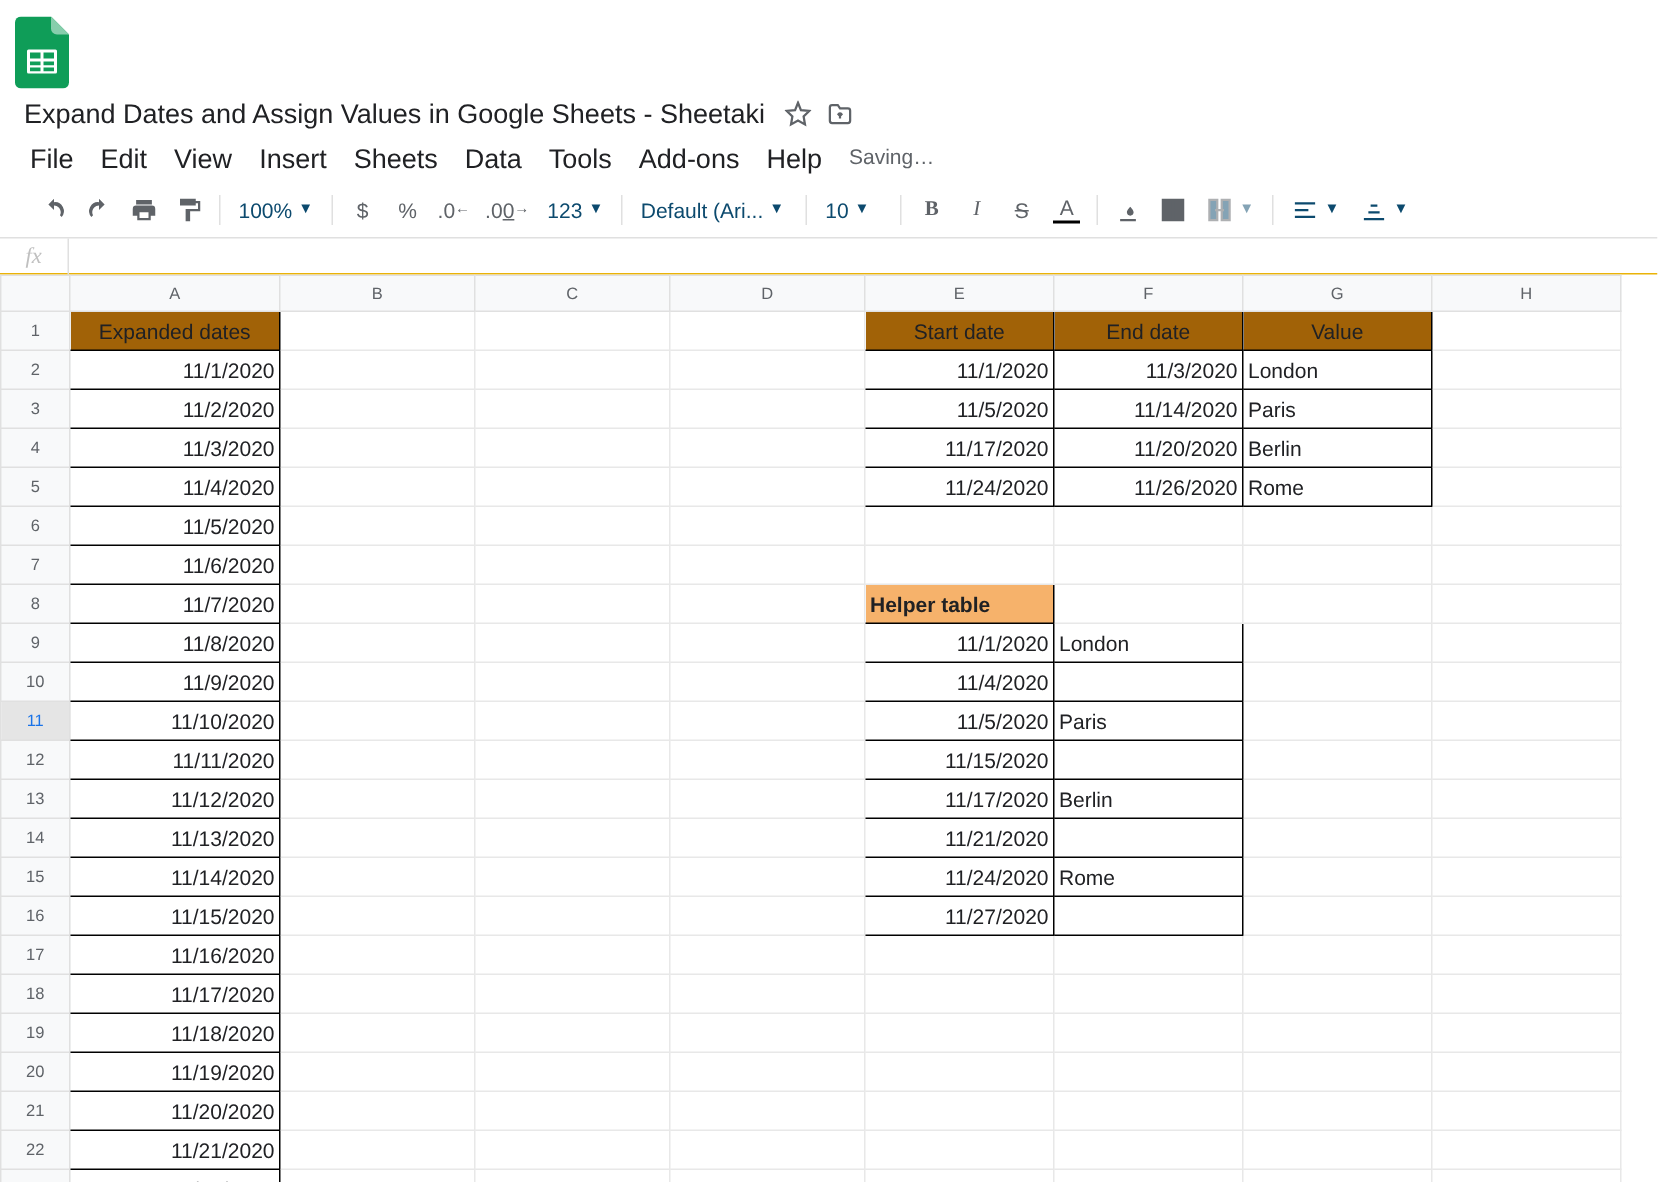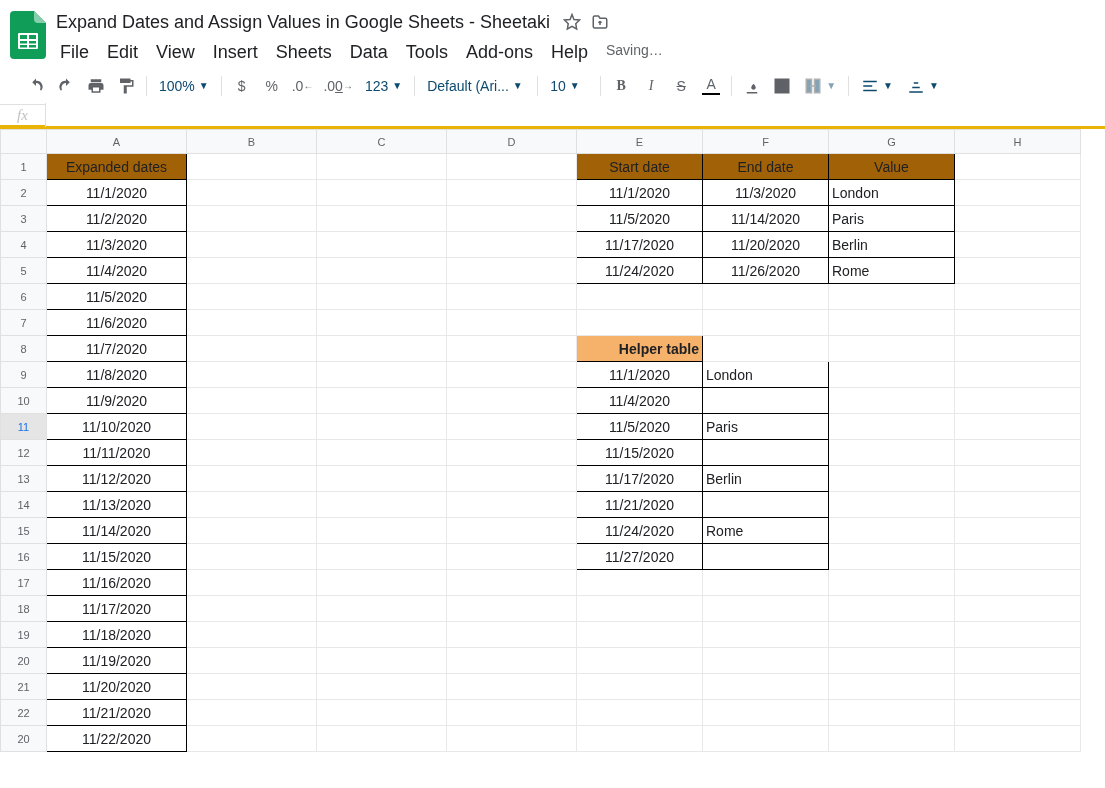--- a/index.html
+++ b/index.html
@@ -1,46 +1,46 @@
 <!DOCTYPE html>
 <html><head>
 <meta charset="utf-8">
 <style>
   * { box-sizing: border-box; }
   html, body { margin: 0; padding: 0; font-family: Arial, sans-serif; font-size: 13px; color: #202124; background: #fff; }
-  .header { display: flex; align-items: flex-start; padding: 8px 8px 0 8px; }
+  .header { display: flex; align-items: flex-start; padding: 8px 8px 0 8px; flex-direction: column; }
   .logo { width: 40px; height: 54px; display: flex; align-items: center; justify-content: center; flex-shrink: 0; }
   .logo svg { width: 36px; height: 48px; }
   .title-area { flex: 1; padding-left: 4px; }
   .title-row { display: flex; align-items: center; gap: 8px; height: 28px; }
   .doc-title { font-size: 18px; color: #202124; letter-spacing: 0; padding: 2px 4px; }
   .menu-bar { display: flex; gap: 2px; margin-top: 2px; }
   .menu-item { padding: 4px 8px; font-size: 18px; color: #202124; cursor: pointer; border-radius: 4px; }
   .saving { color: #5f6368; font-size: 14px; padding: 4px 8px; }
   .star, .folder { width: 20px; height: 20px; color: #5f6368; display: flex; align-items: center; justify-content: center; cursor: pointer; }
   .toolbar { display: flex; align-items: center; padding: 4px 22px; height: 38px; gap: 2px; border-bottom: 1px solid #e0e0e0; }
   .tb-btn { min-width: 28px; height: 28px; display: flex; align-items: center; justify-content: center; color: #5f6368; cursor: pointer; border-radius: 2px; font-size: 14px; padding: 0 4px; }
   .tb-sep { width: 1px; height: 20px; background: #e0e0e0; margin: 0 4px; }
   .tb-dd { display: flex; align-items: center; gap: 4px; padding: 0 6px; height: 24px; color: #0c4a6e; font-size: 14px; cursor: pointer; }
   .tb-dd .caret { font-size: 10px; }
-  .fx-bar { display: flex; align-items: center; border-bottom: 4px solid #eab308; height: 24px; }
+  .fx-bar { display: flex; align-items: center; border-bottom: 1px solid #eab308; height: 24px; }
   .fx-label { width: 46px; text-align: center; color: #c0c0c0; font-style: italic; font-family: Georgia, serif; font-size: 15px; border-right: 1px solid #e0e0e0; line-height: 24px; }
   .fx-input { flex: 1; border: none; outline: none; font-size: 13px; padding: 0 6px; height: 22px; }
   .sheet-wrap { overflow: auto; position: relative; }
   table.sheet { border-collapse: collapse; table-layout: fixed; }
   .corner { width: 46px; min-width:46px; height: 24px; background: #f8f9fa; border: 1px solid #e0e0e0; }
   th.col-h { background: #f8f9fa; border: 1px solid #e0e0e0; font-weight: normal; font-size: 11px; color: #5f6368; height: 24px; text-align: center; }
   th.row-h { background: #f8f9fa; border: 1px solid #e0e0e0; font-weight: normal; font-size: 11px; color: #5f6368; width: 46px; min-width:46px; text-align: center; }
   td.cell { border: 1px solid #e8e8e8; height: 26px; padding: 0 3px; font-size: 14px; vertical-align: middle; white-space: nowrap; overflow: hidden; }
   .w-A { width: 140px; } .w-B, .w-C, .w-D { width: 130px; }
   .w-E, .w-F, .w-G, .w-H { width: 126px; }
   .hdr-green { background: #a16207; font-weight: normal; text-align: center; border: 1px solid #000 !important; }
-  .hdr-orange { background: #f6b26b; font-weight: bold; text-align: right; border: 1px solid #000 !important; }
+  .hdr-orange { background: #f6b26b; font-weight: bold; text-align: left; border: 1px solid #000 !important; }
   .blk { border: 1px solid #000 !important; }
-  .ar { text-align: center; }
+  .ar { text-align: right; }
   .al { text-align: left; }
   .underline-a { border-bottom: 2px solid #000; padding-bottom: 1px; display:inline-block; width:18px; text-align:center; }
   .row-sel th.row-h { background: #e5e5e5; color:#1a73e8; }
   .icon { fill: currentColor; }
 </style>
 </head>
 <body>
 
 <div class="header">
   <div class="logo">

